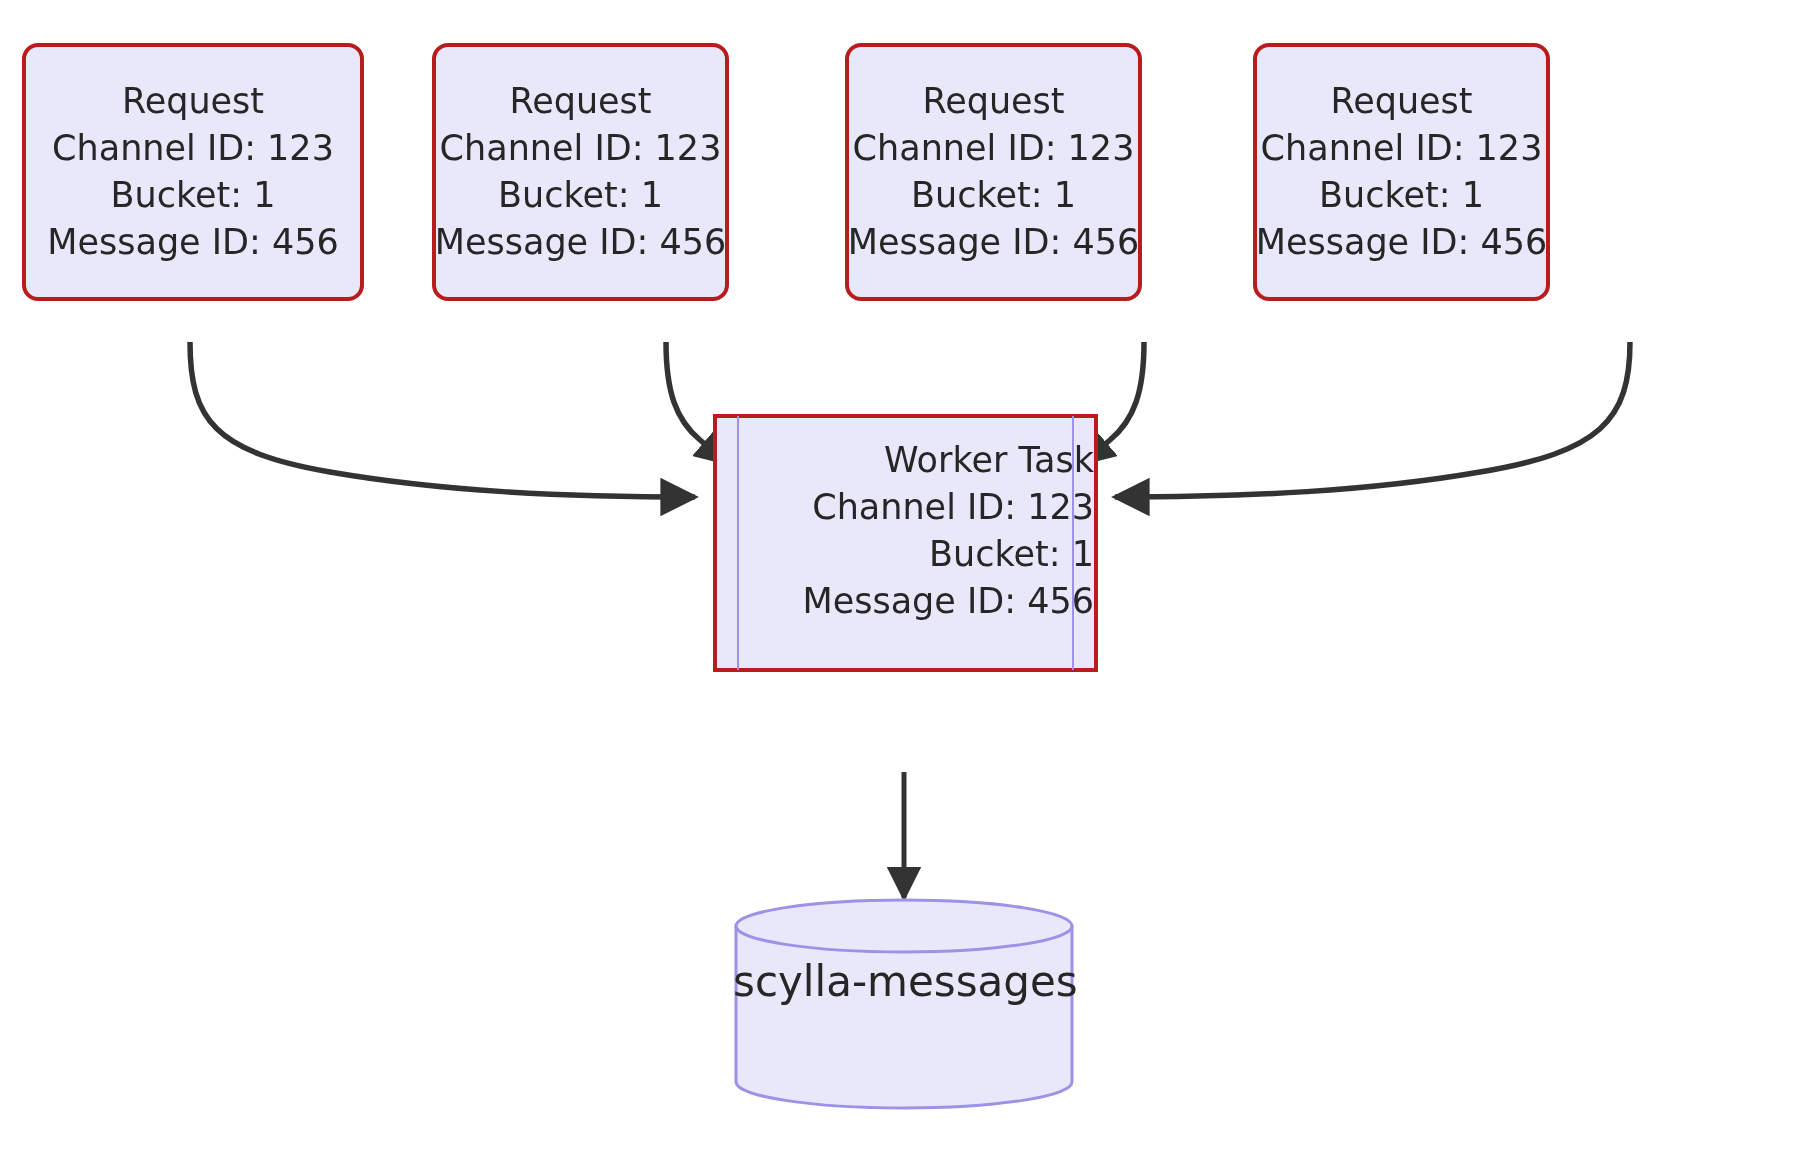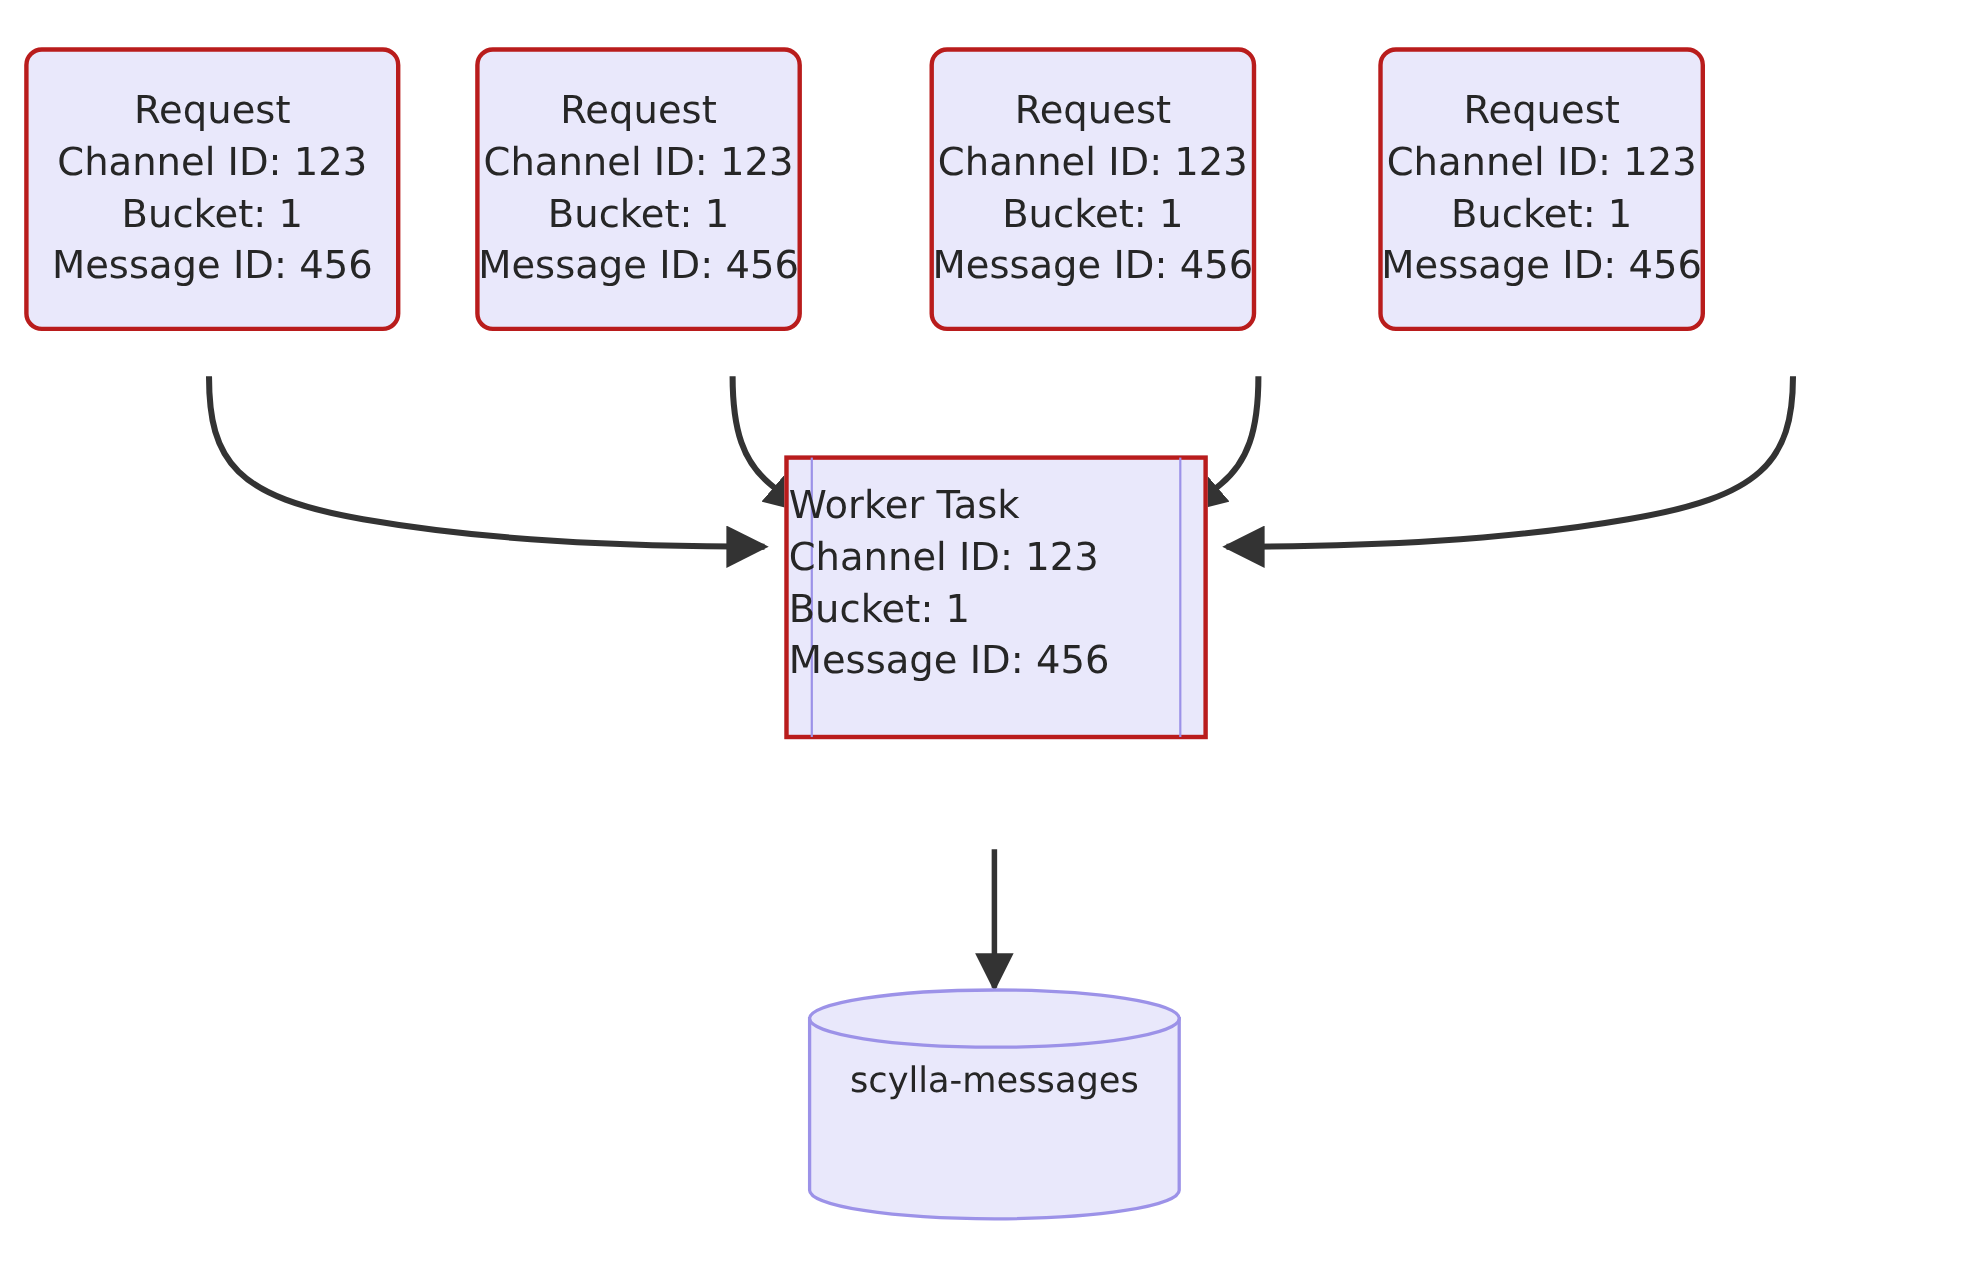--- a/index.html
+++ b/index.html
@@ -61,42 +61,42 @@
     width: 2px;
     background: #9c92e8;
   }
   .subroutine-bar.left  { left: 20px; }
   .subroutine-bar.right { right: 20px; }
   .worker-text-wrap {
     position: relative;
     z-index: 1;
     display: flex;
     flex-direction: column;
-    align-items: flex-start;
+    align-items: flex-end;
     width: 100%;
     margin-top: -24px;
   }
   
   .node-cylinder {
     position: absolute;
     box-sizing: border-box;
     z-index: 2;
   }
   .cyl-svg {
     position: absolute;
     left: 0;
     top: 0;
   }
   .cyl-label {
     position: absolute;
     left: 0;
     right: 0;
     top: 62px;
-    text-align: center;
-    font-size: 32px;
+    text-align: left;
+    font-size: 42px;
     line-height: 44px;
     color: #262626;
     white-space: nowrap;
   }
 </style>
 </head>
 <body>
 
 <div id="diagram-root">
 

